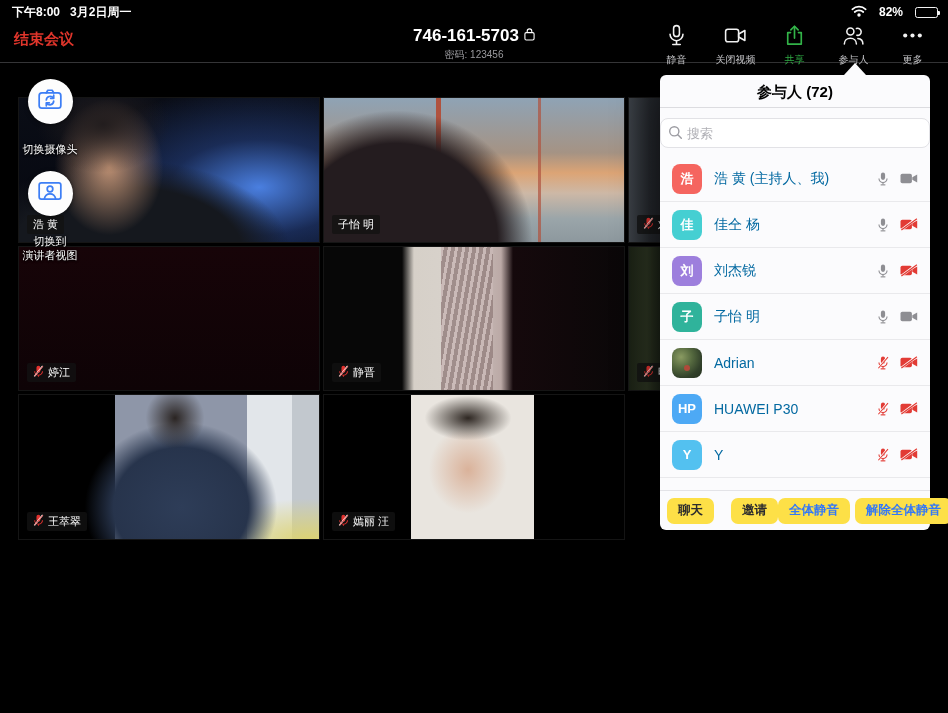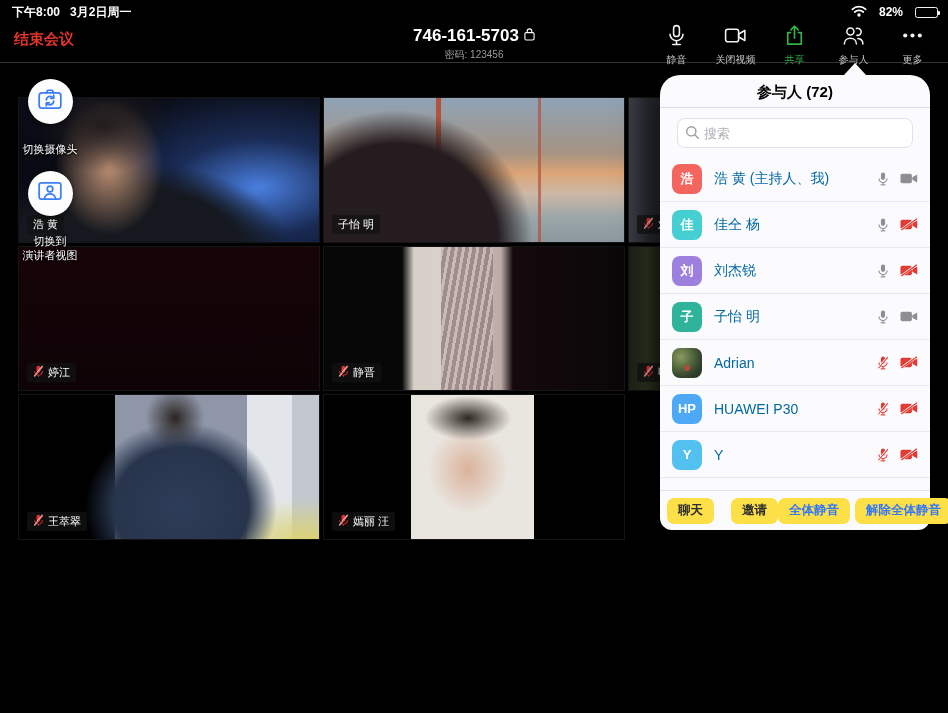--- a/index.html
+++ b/index.html
@@ -63,24 +63,24 @@
   .badge svg{width:11px;height:13px;flex:none;}
 
   
   .side-controls{position:absolute;left:15px;top:79px;width:70px;}
   .ctrl{display:flex;flex-direction:column;align-items:center;margin-bottom:14px;cursor:pointer;}
   .circle{width:45px;height:45px;border-radius:50%;background:#fdfdfd;display:flex;align-items:center;justify-content:center;box-shadow:0 1px 4px rgba(0,0,0,.5);}
   .circle svg{width:26px;height:26px;}
   .ctrl-label{margin-top:19px;font-size:11px;color:#fff;text-align:center;line-height:1.25;text-shadow:0 0 3px #000,0 1px 2px #000;}
 
   
-  .panel{position:absolute;left:660px;top:75px;width:270px;height:455px;background:#fbfbfd;border-radius:20px;box-shadow:0 12px 44px rgba(0,0,0,.6);z-index:5;}
+  .panel{position:absolute;left:660px;top:75px;width:270px;height:455px;background:#fbfbfd;border-radius:6px;box-shadow:0 12px 44px rgba(0,0,0,.6);z-index:5;}
   .panel-arrow{position:absolute;top:-12px;left:184px;width:0;height:0;border-left:11px solid transparent;border-right:11px solid transparent;border-bottom:12px solid #fbfbfd;}
   .panel-title{height:33px;line-height:34px;text-align:center;font-size:15px;font-weight:700;color:#000;border-bottom:1px solid #dcdce0;}
-  .search-wrap{padding:10px 17px 6px;}
+  .search-wrap{padding:10px 0 6px;}
   .search-box{position:relative;}
   .search-box input{width:100%;height:30px;border:1px solid #e2e2e6;border-radius:8px;background:#fff;padding:0 8px 0 26px;font-size:13px;color:#333;outline:none;}
   .search-box input::placeholder{color:#aeaeb4;}
   .search-box .s-icon{position:absolute;left:8px;top:7px;width:15px;height:15px;}
   .plist{padding:2px 0 0;}
   .prow{display:flex;align-items:center;height:46px;padding:0 12px;border-bottom:1px solid #e9e9ec;cursor:pointer;background:#fbfbfd;}
   .avatar{width:30px;height:30px;border-radius:8px;margin-right:12px;display:flex;align-items:center;justify-content:center;color:#fff;font-size:13px;font-weight:700;flex:none;}
   .avatar-photo{background:radial-gradient(circle at 30% 30%,#8a9b62 0%,#55693f 38%,#31402a 70%,#26321f 100%),#31402a;}
   .avatar-photo::after{content:"";display:block;width:6px;height:6px;border-radius:50%;background:#b04a3a;margin-top:10px;}
   .pname{flex:1;font-size:14px;color:#0369a1;white-space:nowrap;overflow:hidden;}

